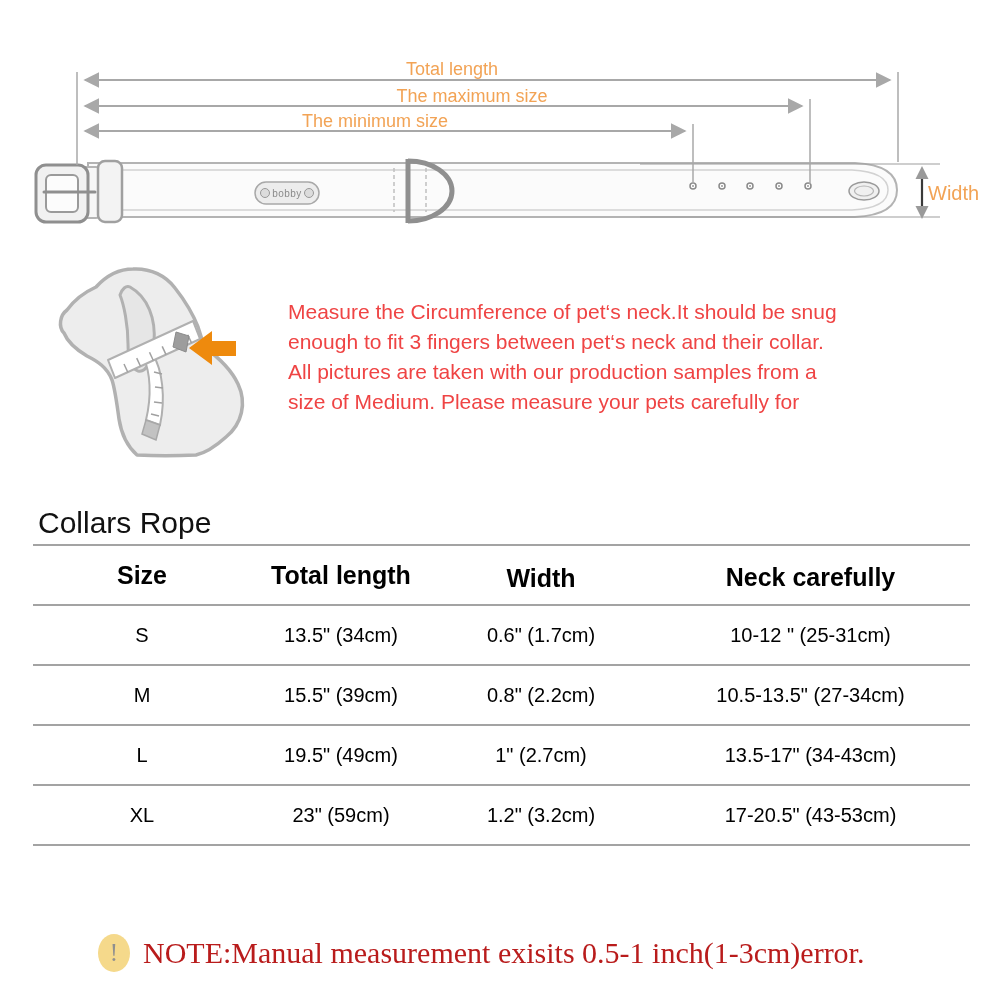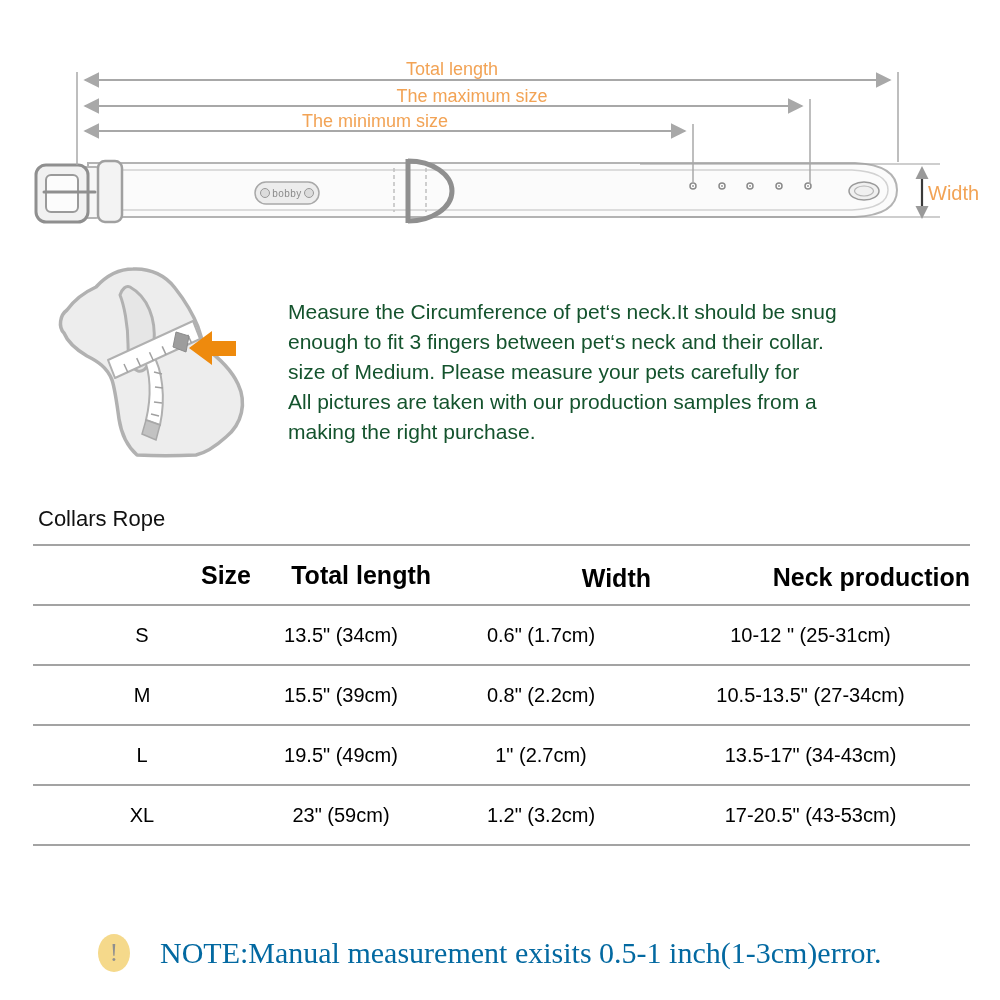--- a/index.html
+++ b/index.html
@@ -9,51 +9,51 @@
   }
   
   #collar-diagram{position:absolute;left:0;top:0;width:1000px;height:250px;}
   .meas-label{font-family:"Liberation Sans",sans-serif;font-size:18px;fill:#f2a355;}
   .width-label{font-family:"Liberation Sans",sans-serif;font-size:20px;fill:#f2a355;}
   .plate-text{font-family:"Liberation Sans",sans-serif;font-size:10px;fill:#8a8a8a;letter-spacing:.5px;}
   
   #dog-figure{position:absolute;left:50px;top:257px;width:220px;height:212px;}
   #measure-text{
     position:absolute;left:288px;top:297px;width:660px;
-    font-size:21px;line-height:30px;color:#14532d;
-  }
-  
-  #table-title{position:absolute;left:38px;top:506px;font-size:22px;color:#111;}
+    font-size:21px;line-height:30px;color:#ef4444;
+  }
+  
+  #table-title{position:absolute;left:38px;top:506px;font-size:30px;color:#111;}
   #size-table{
     position:absolute;left:33px;top:544px;width:937px;
     border-collapse:collapse;table-layout:fixed;
   }
   #size-table col.c1{width:218px}
   #size-table col.c2{width:180px}
   #size-table col.c3{width:220px}
   #size-table col.c4{width:319px}
   #size-table thead tr{border-top:2px solid #a3a3a3;border-bottom:2px solid #a3a3a3;}
   #size-table tbody tr{border-bottom:2px solid #a3a3a3;}
   #size-table th{
-    height:58px;font-size:25px;font-weight:bold;color:#000;text-align:right;padding:0;
+    height:58px;font-size:25px;font-weight:bold;color:#000;text-align:center;padding:0;
   }
   #size-table td{
     height:58px;font-size:20px;color:#000;text-align:center;padding:0;
   }
   .shift3{position:relative;top:3px;}
   .shift2{position:relative;top:2px;}
   
   #note-row{position:absolute;left:98px;top:934px;display:flex;align-items:center;}
   #note-icon{
     width:32px;height:38px;border-radius:50%;background:#f5d98b;
     display:flex;align-items:center;justify-content:center;flex:0 0 auto;
     font-family:"Liberation Serif",serif;font-size:25px;color:#8f8f8f;
   }
   #note-text{
-    margin-left:30px;font-family:"Liberation Serif",serif;font-size:30px;color:#0369a1;
+    margin-left:13px;font-family:"Liberation Serif",serif;font-size:30px;color:#b91c1c;
   }
 </style>
 </head>
 <body>
 
 <svg id="collar-diagram" viewBox="0 0 1000 250" xmlns="http://www.w3.org/2000/svg">
   <defs>
     <marker id="ah" viewBox="0 0 10 10" refX="9" refY="5" markerWidth="8" markerHeight="8" orient="auto-start-reverse">
       <path d="M0,0 L10,5 L0,10 Z" fill="#a8a8a8"></path>
     </marker>
@@ -162,40 +162,39 @@
   </g>
 
   <polygon points="126,75 139,79 136,95 123,90" fill="#9d9d9d" stroke="#8b8b8b" stroke-width="1"></polygon>
 
   <polygon points="139,91 162,74 162,84 186,84 186,99 162,99 162,108" fill="#ee8a0d"></polygon>
 </svg>
 
 <div id="measure-text">
   <div>Measure the Circumference of pet‘s neck.It should be snug</div>
   <div>enough to fit 3 fingers between pet‘s neck and their collar.</div>
+  <div>All pictures are taken with our production samples from a</div>
   <div>size of Medium. Please measure your pets carefully for</div>
-  <div>All pictures are taken with our production samples from a</div>
-  <div>making the right purchase.</div>
 </div>
 
 <div id="table-title">Collars Rope</div>
 
 <table id="size-table">
   <colgroup>
       <col class="c1">
       <col class="c2">
       <col class="c3">
       <col class="c4">
     </colgroup>
   <thead>
     <tr>
       <th>Size</th>
       <th>Total length</th>
       <th><span class="shift3">Width</span></th>
-      <th><span class="shift2">Neck production</span></th>
+      <th><span class="shift2">Neck carefully</span></th>
     </tr>
   </thead>
   <tbody>
     <tr>
       <td>S</td>
       <td>13.5" (34cm)</td>
       <td>0.6" (1.7cm)</td>
       <td>10-12 " (25-31cm)</td>
     </tr>
     <tr>

